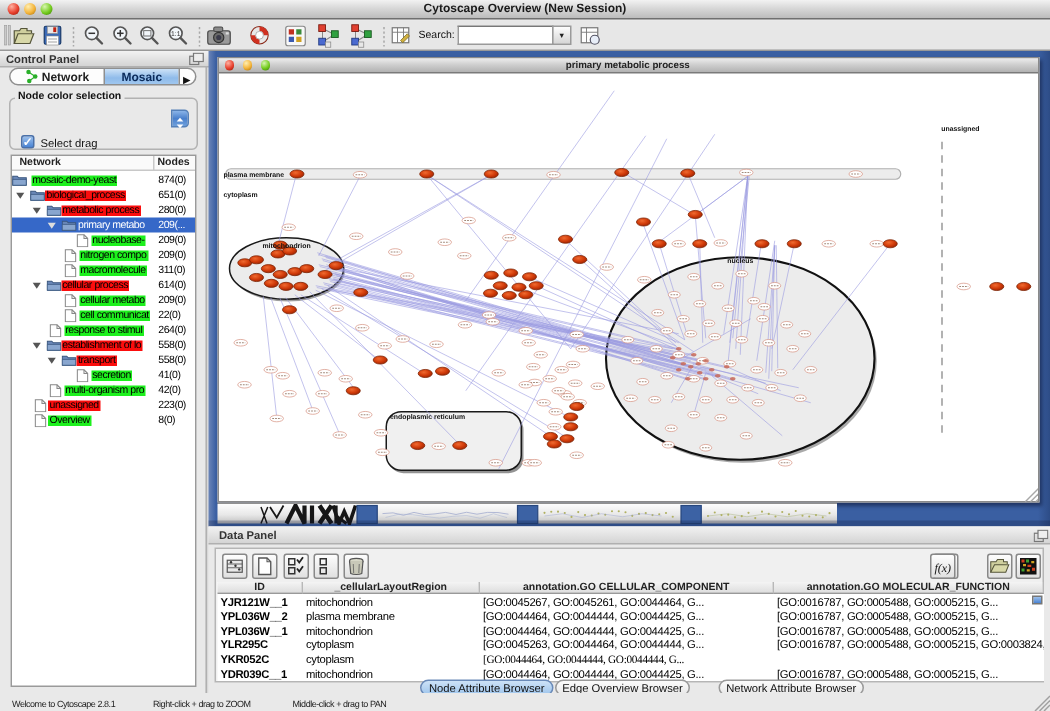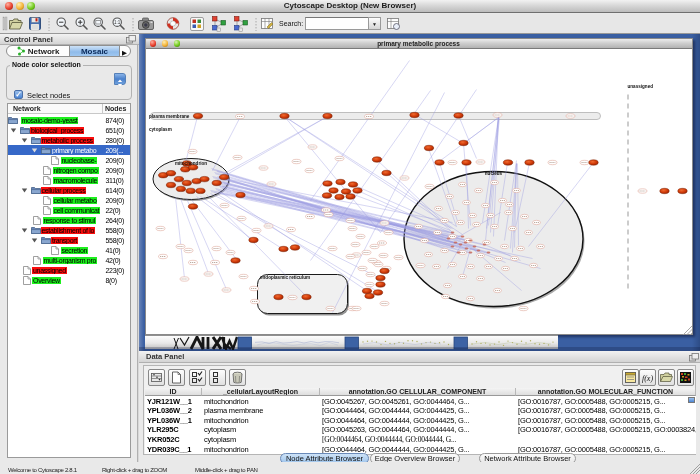--- a/index.html
+++ b/index.html
@@ -84,21 +84,21 @@
 #statusbar { position:absolute; left:0; top:462px; width:700px; height:12px; background:#e9e9e9;
   font-size:6px; letter-spacing:-0.3px; color:#222; }
 </style>
 </head>
 <body>
 
 <div id="titlebar">
  <div class="tl" style="left:5px; background:radial-gradient(circle at 35% 30%, #ffb0a0, #e8402e 55%, #8e1505);"></div>
  <div class="tl" style="left:16px; background:radial-gradient(circle at 35% 30%, #ffeeb0, #f4b43a 55%, #a86d06);"></div>
  <div class="tl" style="left:27px; background:radial-gradient(circle at 35% 30%, #d8f5b0, #74cc1e 55%, #3a7506);"></div>
- <div id="title-text">Cytoscape Desktop (New Browser)</div>
+ <div id="title-text">Cytoscape Overview (New Session)</div>
 </div>
 
 <div id="toolbar">
 <svg width="700" height="20" style="position:absolute;left:0;top:0">
 <rect x="3" y="3" width="1.5" height="13" fill="#c9c9c9" stroke="#9a9a9a" stroke-width="0.4"></rect>
 <rect x="5.5" y="3" width="1.5" height="13" fill="#c9c9c9" stroke="#9a9a9a" stroke-width="0.4"></rect>
 <g transform="translate(9,3)">
 <path d="M0.5 12 L0.5 3.5 L4 3.5 L5 2 L9 2 L9 3.5 L12 3.5 L12 5" fill="#cfcf9e" stroke="#55553a" stroke-width="0.8"></path>
 <path d="M0.5 12 L3 5.5 L13.5 5.5 L11 12 Z" fill="#d8d8a8" stroke="#55553a" stroke-width="0.8"></path>
 </g>
@@ -210,21 +210,21 @@
 <div id="tab-mosaic">Mosaic</div>
 <div id="tab-arrow">▶</div>
 </div>
 <div id="groupbox"></div>
     <div id="grouplbl">Node color selection</div>
 <div id="dropbtn"><svg width="10" height="10">
         <path d="M5 1.5 L7.2 4 L2.8 4 Z" fill="#fff"></path>
         <path d="M5 8.5 L7.2 6 L2.8 6 Z" fill="#fff"></path>
       </svg></div>
 <div id="checkbox">✓</div>
-    <div id="checklbl">Select nodes</div>
+    <div id="checklbl">Select drag</div>
 <div id="treebox">
 <div id="treehdr">
         <span style="position:absolute;left:5px;top:1px;">Network</span>
 <span style="position:absolute;left:97px;top:1px;">Nodes</span>
 <span style="position:absolute;left:94px;top:0;width:1px;height:10px;background:#c8c8c8"></span>
       </div>
 <div class="trow" style="top:11.0px;">
         <span class="tico" style="left:0px"><svg width="10" height="8">
             <path d="M0.5 7.5 L0.5 1.5 L3.5 1.5 L4.5 2.5 L9.5 2.5 L9.5 7.5 Z" fill="#6a87b8" stroke="#3a567e" stroke-width="0.7"></path>
             <path d="M0.5 3.6 L9.5 3.6 L9.5 7.5 L0.5 7.5 Z" fill="#89a6cf" stroke="#3a567e" stroke-width="0.5"></path>
@@ -922,21 +922,21 @@
           <path d="M3 4 L3.8 12.3 A4.5 1.6 0 0 0 11.2 12.3 L12 4" fill="#c8c8b8" stroke="#555" stroke-width="0.8"></path>
           <line x1="5.5" y1="6" x2="5.8" y2="12" stroke="#555" stroke-width="0.5"></line>
           <line x1="9.5" y1="6" x2="9.2" y2="12" stroke="#555" stroke-width="0.5"></line>
         </svg></div>
 <div class="dpicon" style="left:478px"><svg width="15" height="15">
           <rect x="2.5" y="2.5" width="10" height="10" fill="#f8e8a0" stroke="#555" stroke-width="0.9"></rect>
           <rect x="2.5" y="2.5" width="10" height="2.5" fill="#c8a830" stroke="#555" stroke-width="0.6"></rect>
           <line x1="4" y1="7" x2="11" y2="7" stroke="#777" stroke-width="0.7"></line>
           <line x1="4" y1="9.5" x2="11" y2="9.5" stroke="#777" stroke-width="0.7"></line>
         </svg></div>
-<div class="dpicon" style="left:495px"><svg width="15" height="15">
+<div class="dpicon" style="left:476px"><svg width="15" height="15">
           <text x="7.5" y="11" font-size="8" font-style="italic" font-family="Liberation Serif" text-anchor="middle" fill="#111">f(x)</text>
         </svg></div>
 <div class="dpicon" style="left:514px"><svg width="15" height="15">
           <path d="M1.5 11.5 L1.5 4.5 L5 4.5 L6 3 L10 3 L10 4.5 L12.5 4.5 L12.5 6" fill="#cfcf9e" stroke="#55553a" stroke-width="0.7"></path>
           <path d="M1.5 11.5 L4 6.5 L13.5 6.5 L11.5 11.5 Z" fill="#d8d8a8" stroke="#55553a" stroke-width="0.7"></path>
         </svg></div>
 <div class="dpicon" style="left:532.5px"><svg width="15" height="15">
           <rect x="2" y="2" width="11" height="11" fill="#111"></rect>
           <rect x="3" y="3" width="2" height="2" fill="#d04020"></rect>
           <rect x="6" y="3" width="2" height="2" fill="#40a030"></rect>

